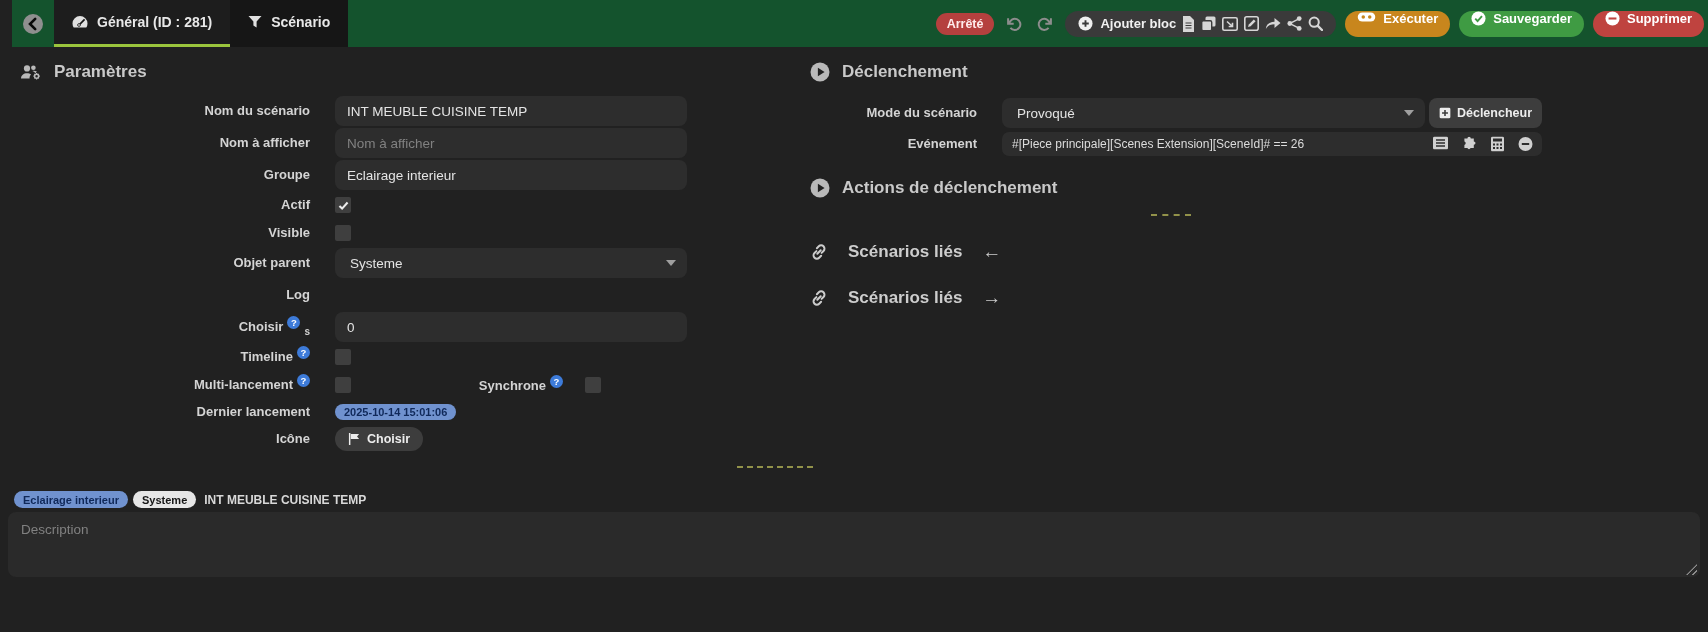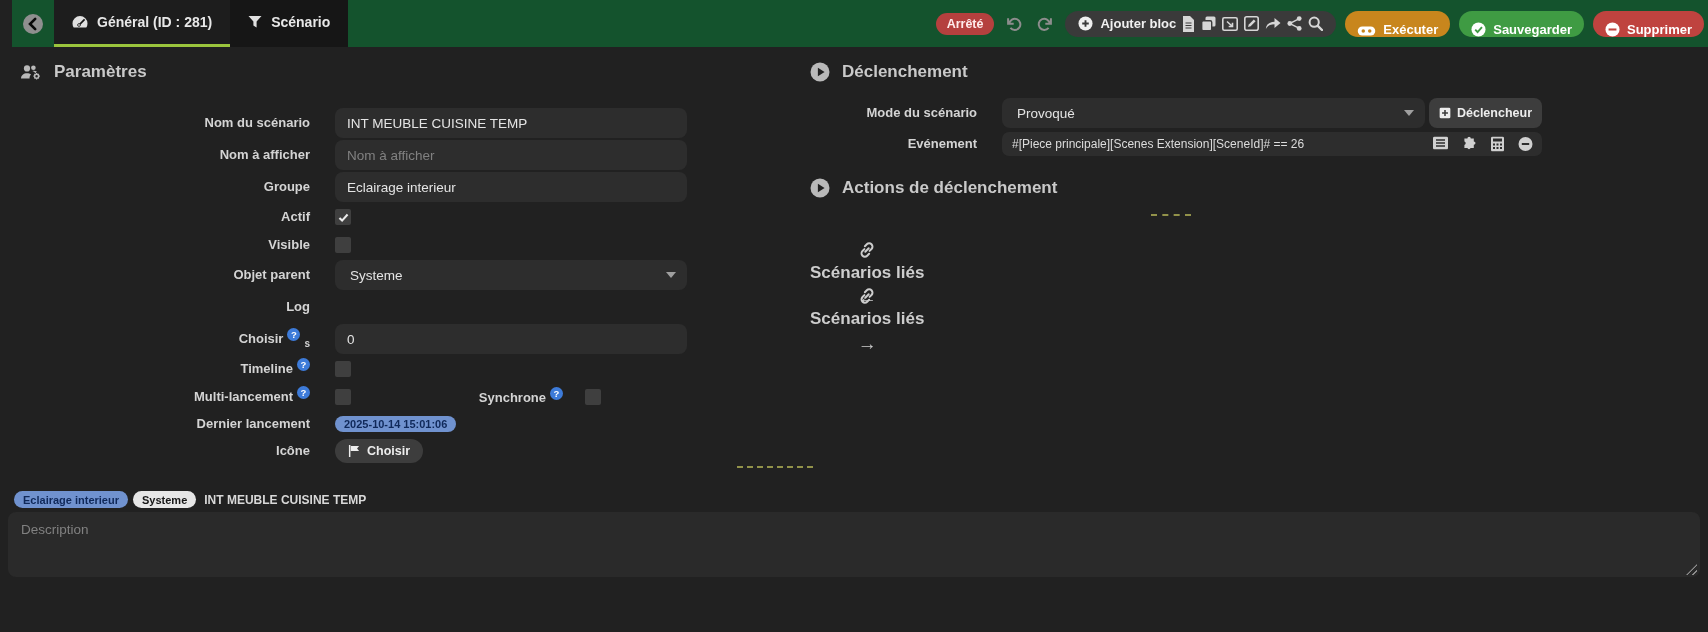--- a/index.html
+++ b/index.html
@@ -16,31 +16,31 @@
   .tab.active { background:#1d1d1d; border-bottom-color:var(--accent_green,#9bc53d); }
   .tab .ticon { display:flex; color:#e0e0e0; }
   .topbar-right { margin-left:auto; display:flex; align-items:center; gap:9px; padding-right:16px; }
   .status-pill { height:22px; display:flex; align-items:center; padding:0 11px; border-radius:11px;
                  background:var(--status_red,#b5403e); color:#ffecec; font-size:12.5px; font-weight:700; }
   .hist-btn { display:flex; color:#8d8d8d; cursor:pointer; padding:0 2px; }
   .toolbar-group { display:flex; align-items:center; height:26px; background:#3a3a3a; border-radius:13px;
                    padding:0 13px; gap:6px; color:#d6d6d6; }
   .add-block { display:flex; align-items:center; gap:7px; font-size:13px; font-weight:700; color:#f0f0f0; cursor:pointer; }
   .tg-icon { display:flex; cursor:pointer; color:#d6d6d6; }
-  .btn { height:26px; border-radius:13px; display:flex; align-items:flex-end; gap:7px; padding:0 12px;
+  .btn { height:26px; border-radius:13px; display:flex; align-items:flex-start; gap:7px; padding:0 12px;
          font-size:13px; font-weight:700; color:#fff; cursor:pointer; }
   .btn.execute { background:var(--execute_orange,#c8861d); }
   .btn.save    { background:var(--save_green,#3f9b43); }
   .btn.delete  { background:var(--delete_red,#bf433f); }
   
   .section-h { display:flex; align-items:center; gap:12px; color:#c9c9c9; font-size:17px; font-weight:600; }
   .section-h .sicon { display:flex; color:#b9b9b9; }
   
   .params { position:absolute; left:20px; top:62px; width:690px; }
-  .params .section-h { margin-bottom:25px; }
+  .params .section-h { margin-bottom:13px; }
   .form-row { display:flex; align-items:center; height:32px; }
   .form-row.cb { height:28px; }
   .form-row.sm { height:26px; }
   .lbl { width:315px; text-align:right; padding-right:25px; font-size:13px; font-weight:700; color:#d4d4d4; line-height:1.1; }
   .field { width:352px; display:flex; align-items:center; }
   input.text { width:100%; height:30px; background:#2d2d2d; border:none; border-radius:8px; color:#e4e4e4;
                font:13.5px "Liberation Sans",sans-serif; padding:0 12px; outline:none; }
   input::placeholder, textarea::placeholder { color:#818181; }
   .select { width:100%; height:30px; background:#2d2d2d; border-radius:8px; display:flex; align-items:center;
             padding:0 26px 0 15px; color:#e4e4e4; font-size:13.5px; position:relative; cursor:pointer; }
@@ -68,22 +68,22 @@
   .t-row.mode { margin-top:16px; }
   .decl-btn { margin-left:4px; height:30px; background:#3d3d3d; border-radius:8px; display:flex; align-items:center;
               gap:6px; padding:0 10px; font-size:12.5px; font-weight:700; color:#ededed; cursor:pointer; white-space:nowrap; }
   .t-row.event { margin-top:4px; }
   .event-wrap { flex:1; position:relative; }
   input.event { width:100%; height:24px; background:#2d2d2d; border:none; border-radius:7px; color:#dcdcdc;
                 font:12px "Liberation Sans",sans-serif; padding:0 110px 0 10px; outline:none; }
   .event-icons { position:absolute; right:9px; top:50%; transform:translateY(-50%); display:flex; gap:14px; color:#d0d0d0; }
   .event-icons > span { display:flex; cursor:pointer; }
   .actions-h { margin-top:22px; }
-  .linked { position:absolute; left:810px; display:flex; align-items:center; gap:4px;
-            color:#cdcdcd; font-size:17px; font-weight:700;flex-direction:column; }
+  .linked { position:absolute; left:810px; display:flex; align-items:center; gap:20px;
+            color:#cdcdcd; font-size:17px; font-weight:700; }
   .linked .arrow { font-size:19px; }
   .dash { position:absolute; border-top:2px dashed rgba(175,175,85,.8); }
   
   .crumbs { position:absolute; left:14px; top:491px; display:flex; align-items:center; gap:5px; }
   .crumb { height:17px; display:flex; align-items:center; border-radius:9px; padding:0 9px; font-size:11px; font-weight:700; }
   .crumb.blue  { background:var(--badge_blue,#7092cf); color:var(--badge_blue_text,#10295a); }
   .crumb.light { background:#e6e6e6; color:#161616; }
   .crumb-name { color:#d8d8d8; font-size:12px; font-weight:700; margin-left:3px; }
   textarea.desc { position:absolute; left:8px; top:512px; width:1692px; height:65px; background:#2a2a2a; border:none;
                   border-radius:8px; color:#d0d0d0; font:13.5px "Liberation Sans",sans-serif; padding:10px 13px;

